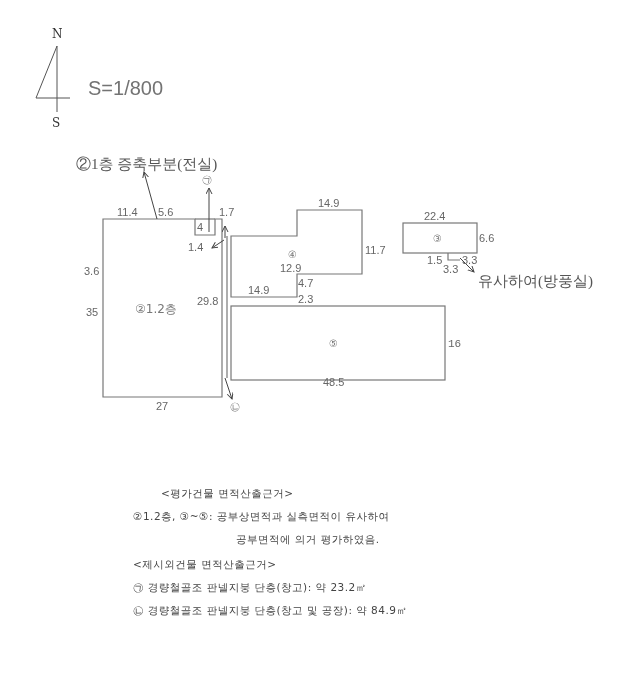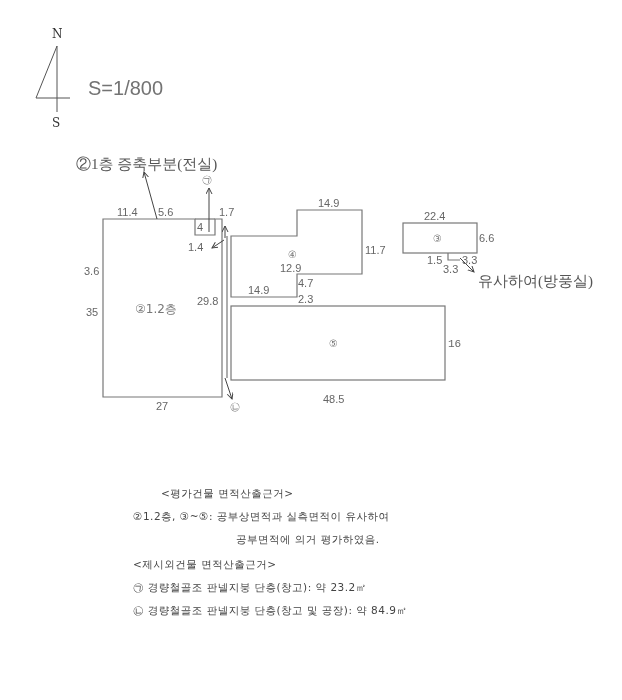--- a/index.html
+++ b/index.html
@@ -75,21 +75,21 @@
 
 <div class="abs dim" style="left:318px;top:197px;">14.9</div>
 <div class="abs dim" style="left:365px;top:244px;">11.7</div>
 <div class="abs dim" style="left:232px;top:262px;padding-left:48px;">12.9</div>
 <div class="abs dim" style="left:248px;top:284px;">14.9</div>
 <div class="abs dim" style="left:298px;top:277px;">4.7</div>
 <div class="abs dim" style="left:298px;top:293px;">2.3</div>
 <div class="abs circ" style="left:288px;top:249px;">④</div>
 
 <div class="abs dim" style="left:448px;top:338px;font-family:Liberation Mono, monospace;">16</div>
-<div class="abs dim" style="left:323px;top:393px;">48.5</div>
+<div class="abs dim" style="left:323px;top:376px;">48.5</div>
 <div class="abs circ" style="left:329px;top:338px;">⑤</div>
 
 <div class="abs dim" style="left:424px;top:210px;">22.4</div>
 <div class="abs dim" style="left:479px;top:232px;">6.6</div>
 <div class="abs dim" style="left:427px;top:254px;">1.5</div>
 <div class="abs dim" style="left:462px;top:254px;">3.3</div>
 <div class="abs dim" style="left:443px;top:263px;">3.3</div>
 <div class="abs circ" style="left:433px;top:233px;">③</div>
 
 <div class="abs note" style="left:133px;top:487px;margin-left:28px;">&lt;평가건물 면적산출근거&gt;</div>

